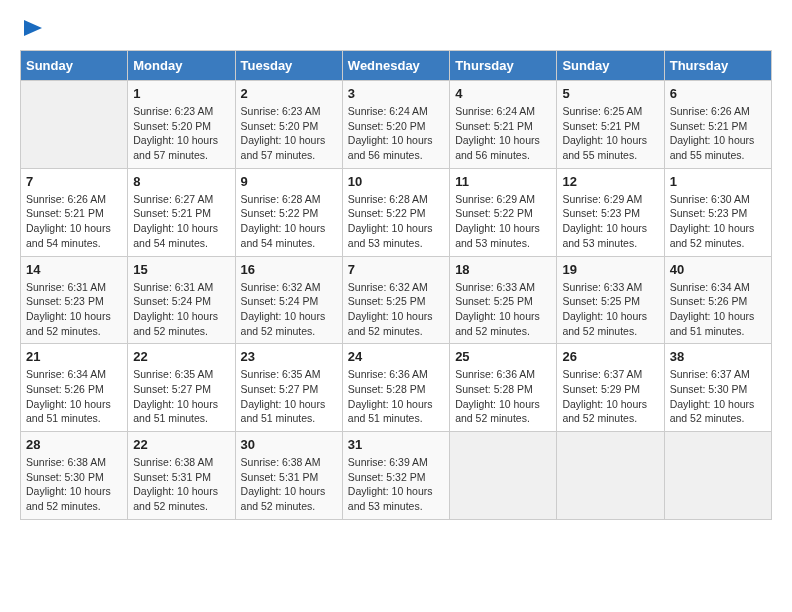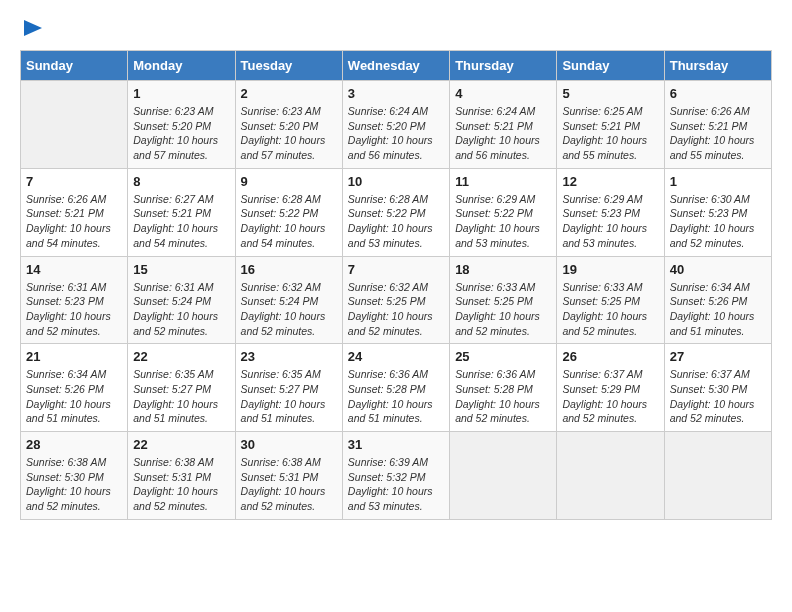--- a/index.html
+++ b/index.html
@@ -74,21 +74,20 @@
     .day-num {
       font-weight: bold;
       font-size: 13px;
       margin-bottom: 3px;
       color: #222;
     }
     .day-info {
       color: #333;
       line-height: 1.4;
       font-size: 10.5px;
-      font-style: italic;
     }
     .empty-cell {
       background: #f0f0f0 !important;
     }
   </style>
 </head>
 <body>
 
 <div class="header">
   <div class="logo">
@@ -231,21 +230,21 @@
         </td>
         <td>
           <div class="day-num">25</div>
           <div class="day-info">Sunrise: 6:36 AM<br>Sunset: 5:28 PM<br>Daylight: 10 hours and 52 minutes.</div>
         </td>
         <td>
           <div class="day-num">26</div>
           <div class="day-info">Sunrise: 6:37 AM<br>Sunset: 5:29 PM<br>Daylight: 10 hours and 52 minutes.</div>
         </td>
         <td>
-          <div class="day-num">27</div>
+          <div class="day-num">38</div>
           <div class="day-info">Sunrise: 6:37 AM<br>Sunset: 5:30 PM<br>Daylight: 10 hours and 52 minutes.</div>
         </td>
       </tr>
       <tr>
         <td>
           <div class="day-num">28</div>
           <div class="day-info">Sunrise: 6:38 AM<br>Sunset: 5:30 PM<br>Daylight: 10 hours and 52 minutes.</div>
         </td>
         <td>
           <div class="day-num">22</div>

